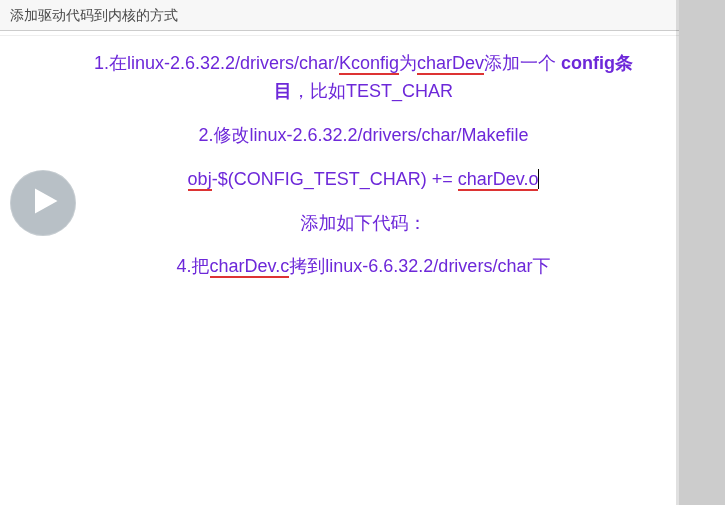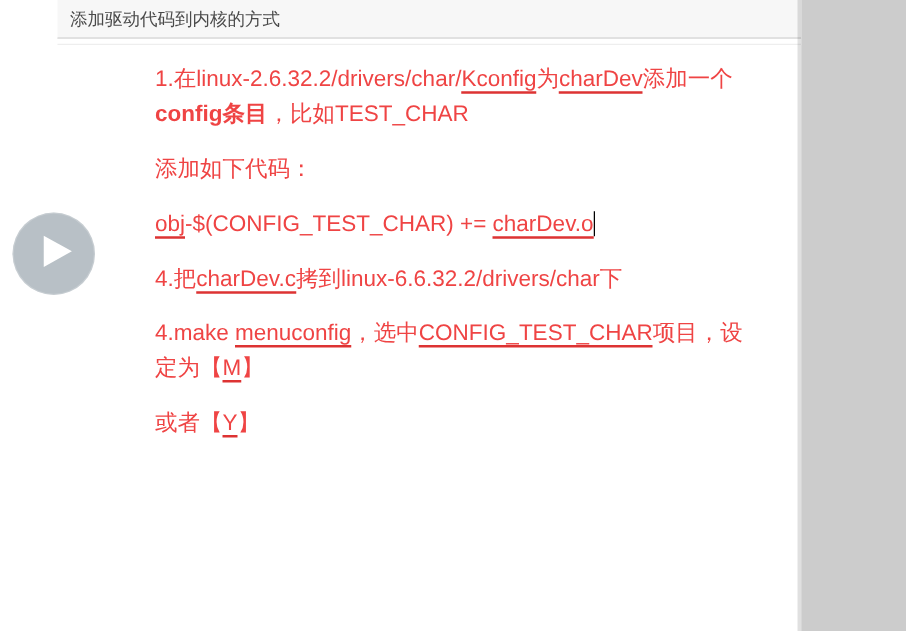--- a/index.html
+++ b/index.html
@@ -1,19 +1,19 @@
 <!DOCTYPE html>
 <html><head>
 <meta charset="utf-8">
 <style>
   html,body{margin:0;padding:0;font-family:"Microsoft YaHei",Arial,sans-serif;background:#ccc;}
-  .page{width:595px;height:505px;position:relative;overflow:hidden;background:#fff;padding-left:46px;}
+  .page{width:679px;height:505px;position:relative;overflow:hidden;background:#fff;}
   .titlebar{height:30px;line-height:30px;padding:0 10px;font-size:14px;color:#4a4a4a;border-bottom:1px solid #ccc;background:#f7f7f7;}
   .sep{height:4px;background:#fff;border-bottom:1px solid #eee;}
-  .content{padding:14px 30px 10px 78px;font-size:18px;color:#ef4444;line-height:1.55;}
+  .content{padding:14px 30px 10px 78px;font-size:18px;color:#6d28d9;line-height:1.55;text-align:center;}
   .content p{margin:0 0 16px 0;}
   .strong{font-weight:bold;}
   .redline{border-bottom:2px solid #d33;padding-bottom:0;}
   .cursor{border-right:1px solid #000;}
   .play{position:absolute;left:10px;top:170px;width:66px;height:66px;border-radius:50%;background:#b8c0c6;display:flex;align-items:center;justify-content:center;box-shadow:0 0 0 1px rgba(255,255,255,.2) inset;}
   .play svg{width:30px;height:30px;fill:#fff;margin-left:4px;}
   .rshadow{position:absolute;right:0;top:0;bottom:0;width:3px;background:rgba(0,0,0,.12);}
 </style>
 </head>
 <body>
@@ -22,38 +22,33 @@
   <div class="titlebar">添加驱动代码到内核的方式</div>
   <div class="sep"></div>
 
   <div class="content">
 
     <p>
       <span>1.在linux-2.6.32.2/drivers/char/</span><span class="redline">Kconfig</span><span>为</span><span class="redline">charDev</span><span>添加一个</span>
       <span class="strong">config条目</span><span>，比如TEST_CHAR</span>
     </p>
 
-
-    <p>添加如下代码：</p>
+    <p>2.修改linux-2.6.32.2/drivers/char/Makefile</p>
 
     <p>
       <span class="redline">obj</span><span>-$(CONFIG_TEST_CHAR) += </span><span class="redline">charDev.o</span><span class="cursor"></span>
     </p>
 
+    <p>添加如下代码：</p>
+
     <p>
       <span>4.把</span><span class="redline">charDev.c</span><span>拷到linux-6.6.32.2/drivers/char下</span>
     </p>
 
-    <p>
-      <span>4.make </span><span class="redline">menuconfig</span><span>，选中</span><span class="redline">CONFIG_TEST_CHAR</span><span>项目，设定为【</span><span class="redline">M</span><span>】</span>
-    </p>
 
-    <p>
-      <span>或者【</span><span class="redline">Y</span><span>】</span>
-    </p>
 
   </div>
 
   <div class="play">
     <span>
       <svg viewBox="0 0 24 24">
           <path d="M4 2 L22 12 L4 22 Z"></path>
         </svg>
     </span>
   </div>

